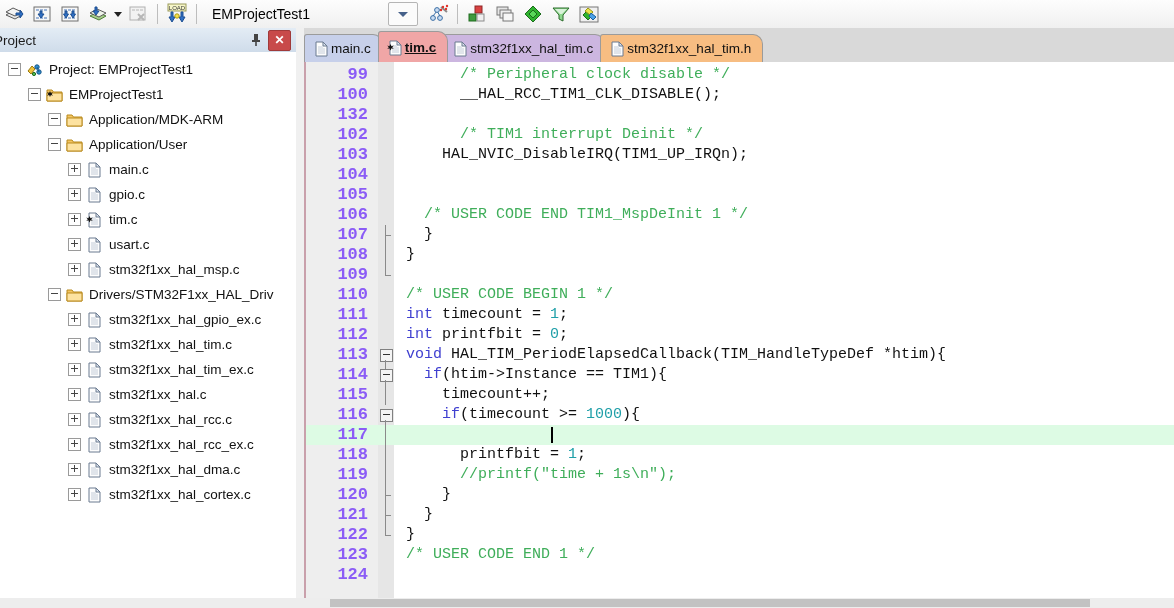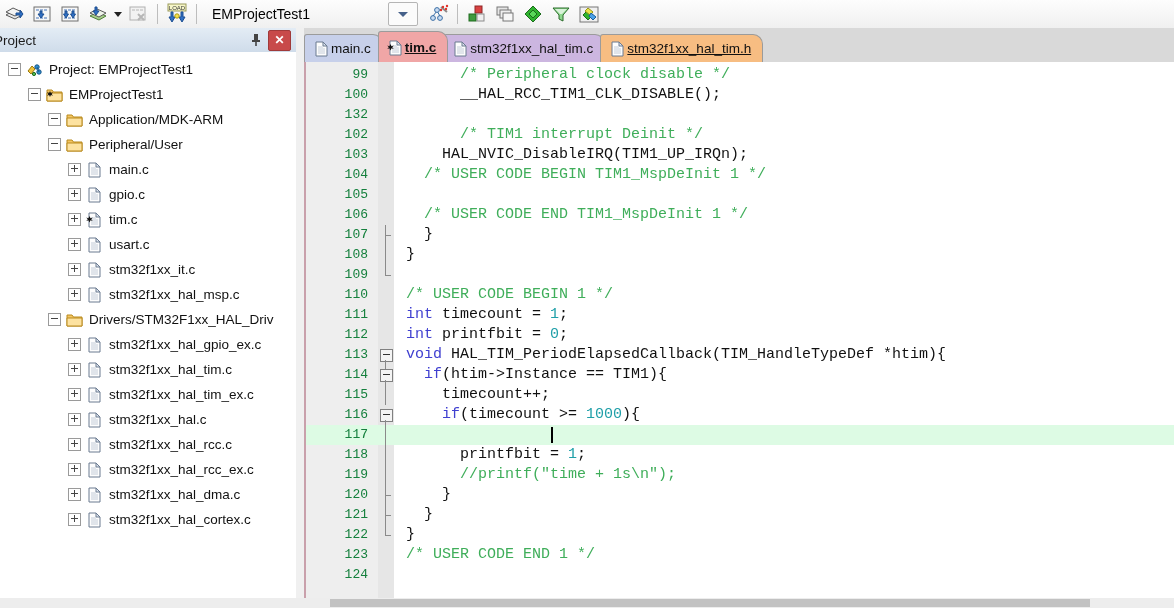--- a/index.html
+++ b/index.html
@@ -180,21 +180,21 @@
   .code-body {
     position: absolute; left: 0; top: 0; width: 870px; height: 546px;
   }
   .ln {
     position: relative; height: 20px; line-height: 20px;
     font-family: "Liberation Mono", monospace; font-size: 15px;
     white-space: pre;
   }
   .ln .num {
     position: absolute; left: 0; top: 0; width: 62px; text-align: right;
-    color: #15803d; font-family: "Liberation Mono", monospace; font-size: 13px;
+    color: #8b5cf6; font-family: "Liberation Mono", monospace; font-size: 17px; font-weight: bold;
   }
   .ln .txt { position: absolute; left: 100px; top: 0; color: #111; }
   .ln.hl { background: #ddfbe4; }
   .ln.hl::before {
     content: ""; position: absolute; left: 88px; top: 0; right: 0; height: 20px;
     background: #ddfbe4; z-index: -1;
   }
   .cmt { color: #3fae5a; }
   .kw  { color: #4040d0; }
   .num2 { color: #1f9fa8; }
@@ -406,21 +406,21 @@
               </svg></span>
             <span>Application/MDK-ARM</span>
           </div>
           <div class="trow">
             <span class="ind" style="width: 48px;"></span>
             <span class="tog "></span>
             <span class="ticon"><svg width="17" height="16" viewBox="0 0 17 16">
                 <path d="M1 3 h5 l1.5 2 h8.5 v9 h-15 z" fill="#f5c663" stroke="#b98a1e"></path>
                 <path d="M1 6 h15 v8 h-15 z" fill="#fde2a0" stroke="#b98a1e"></path>
               </svg></span>
-            <span>Peripheral/User</span>
+            <span>Application/User</span>
           </div>
           <div class="trow">
             <span class="ind" style="width: 68px;"></span>
             <span class="tog plus"></span>
             <span class="ticon"><svg width="17" height="16" viewBox="0 0 17 16">
                 <path d="M3 1 h7 l4 4 v10 h-11 z" fill="#fdfdfd" stroke="#6b7a90"></path>
                 <path d="M10 1 l4 4 h-4 z" fill="#dfe6ef" stroke="#6b7a90"></path>
                 <g stroke="#c3ccd8">
                   <path d="M5 6 h5"></path>
                   <path d="M5 8 h7"></path>
@@ -470,35 +470,20 @@
                 <path d="M3 1 h7 l4 4 v10 h-11 z" fill="#fdfdfd" stroke="#6b7a90"></path>
                 <path d="M10 1 l4 4 h-4 z" fill="#dfe6ef" stroke="#6b7a90"></path>
                 <g stroke="#c3ccd8">
                   <path d="M5 6 h5"></path>
                   <path d="M5 8 h7"></path>
                   <path d="M5 10 h7"></path>
                   <path d="M5 12 h7"></path>
                 </g>
               </svg></span>
             <span>usart.c</span>
-          </div>
-          <div class="trow">
-            <span class="ind" style="width: 68px;"></span>
-            <span class="tog plus"></span>
-            <span class="ticon"><svg width="17" height="16" viewBox="0 0 17 16">
-                <path d="M3 1 h7 l4 4 v10 h-11 z" fill="#fdfdfd" stroke="#6b7a90"></path>
-                <path d="M10 1 l4 4 h-4 z" fill="#dfe6ef" stroke="#6b7a90"></path>
-                <g stroke="#c3ccd8">
-                  <path d="M5 6 h5"></path>
-                  <path d="M5 8 h7"></path>
-                  <path d="M5 10 h7"></path>
-                  <path d="M5 12 h7"></path>
-                </g>
-              </svg></span>
-            <span>stm32f1xx_it.c</span>
           </div>
           <div class="trow">
             <span class="ind" style="width: 68px;"></span>
             <span class="tog plus"></span>
             <span class="ticon"><svg width="17" height="16" viewBox="0 0 17 16">
                 <path d="M3 1 h7 l4 4 v10 h-11 z" fill="#fdfdfd" stroke="#6b7a90"></path>
                 <path d="M10 1 l4 4 h-4 z" fill="#dfe6ef" stroke="#6b7a90"></path>
                 <g stroke="#c3ccd8">
                   <path d="M5 6 h5"></path>
                   <path d="M5 8 h7"></path>
@@ -691,21 +676,21 @@
               <path d="M10 1 l4 4 h-4 z" fill="#dfe6ef" stroke="#6b7a90"></path>
               <g stroke="#c3ccd8">
                 <path d="M5 6 h5"></path>
                 <path d="M5 8 h7"></path>
                 <path d="M5 10 h7"></path>
                 <path d="M5 12 h7"></path>
               </g>
             </svg></span>
           <span class="lbl">stm32f1xx_hal_tim.c</span>
         </div>
-        <div class="etab" style="background: rgb(247, 189, 130); text-decoration: underline;">
+        <div class="etab" style="background: rgb(247, 189, 130);">
           <span class="fileglyph"><svg width="17" height="16" viewBox="0 0 17 16">
               <path d="M3 1 h7 l4 4 v10 h-11 z" fill="#fdfdfd" stroke="#6b7a90"></path>
               <path d="M10 1 l4 4 h-4 z" fill="#dfe6ef" stroke="#6b7a90"></path>
               <g stroke="#c3ccd8">
                 <path d="M5 6 h5"></path>
                 <path d="M5 8 h7"></path>
                 <path d="M5 10 h7"></path>
                 <path d="M5 12 h7"></path>
               </g>
             </svg></span>
@@ -714,21 +699,21 @@
       </div>
     <div class="code-pane">
       <div class="gutter-num"></div>
       <div class="gutter-fold"></div>
       <div class="code-body" id="codeBody">
           <div class="ln" style="top: 3px; position: absolute; left: 0px; right: 0px;"><span class="num">99</span><span class="txt"><span class="cmt">      /* Peripheral clock disable */</span></span></div>
           <div class="ln" style="top: 23px; position: absolute; left: 0px; right: 0px;"><span class="num">100</span><span class="txt"><span>      __HAL_RCC_TIM1_CLK_DISABLE();</span></span></div>
           <div class="ln" style="top: 43px; position: absolute; left: 0px; right: 0px;"><span class="num">132</span><span class="txt"><span></span></span></div>
           <div class="ln" style="top: 63px; position: absolute; left: 0px; right: 0px;"><span class="num">102</span><span class="txt"><span class="cmt">      /* TIM1 interrupt Deinit */</span></span></div>
           <div class="ln" style="top: 83px; position: absolute; left: 0px; right: 0px;"><span class="num">103</span><span class="txt"><span>    HAL_NVIC_DisableIRQ(TIM1_UP_IRQn);</span></span></div>
-          <div class="ln" style="top: 103px; position: absolute; left: 0px; right: 0px;"><span class="num">104</span><span class="txt"><span class="cmt">  /* USER CODE BEGIN TIM1_MspDeInit 1 */</span></span></div>
+          <div class="ln" style="top: 103px; position: absolute; left: 0px; right: 0px;"><span class="num">104</span></div>
           <div class="ln" style="top: 123px; position: absolute; left: 0px; right: 0px;"><span class="num">105</span><span class="txt"><span></span></span></div>
           <div class="ln" style="top: 143px; position: absolute; left: 0px; right: 0px;"><span class="num">106</span><span class="txt"><span class="cmt">  /* USER CODE END TIM1_MspDeInit 1 */</span></span></div>
           <div class="ln" style="top: 163px; position: absolute; left: 0px; right: 0px;"><span class="num">107</span><span class="txt"><span>  }</span></span></div>
           <div class="ln" style="top: 183px; position: absolute; left: 0px; right: 0px;"><span class="num">108</span><span class="txt"><span>}</span></span></div>
           <div class="ln" style="top: 203px; position: absolute; left: 0px; right: 0px;"><span class="num">109</span><span class="txt"><span></span></span></div>
           <div class="ln" style="top: 223px; position: absolute; left: 0px; right: 0px;"><span class="num">110</span><span class="txt"><span class="cmt">/* USER CODE BEGIN 1 */</span></span></div>
           <div class="ln" style="top: 243px; position: absolute; left: 0px; right: 0px;"><span class="num">111</span><span class="txt"><span class="kw">int </span><span>timecount = </span><span class="num2">1</span><span>;</span></span></div>
           <div class="ln" style="top: 263px; position: absolute; left: 0px; right: 0px;"><span class="num">112</span><span class="txt"><span class="kw">int </span><span>printfbit = </span><span class="num2">0</span><span>;</span></span></div>
           <div class="ln" style="top: 283px; position: absolute; left: 0px; right: 0px;"><span class="num">113</span><span class="txt"><span class="kw">void </span><span>HAL_TIM_PeriodElapsedCallback(TIM_HandleTypeDef *htim){</span></span></div>
           <div class="ln" style="top: 303px; position: absolute; left: 0px; right: 0px;"><span class="num">114</span><span class="txt"><span>  </span><span class="kw">if</span><span>(htim-&gt;Instance == TIM1){</span></span></div>

